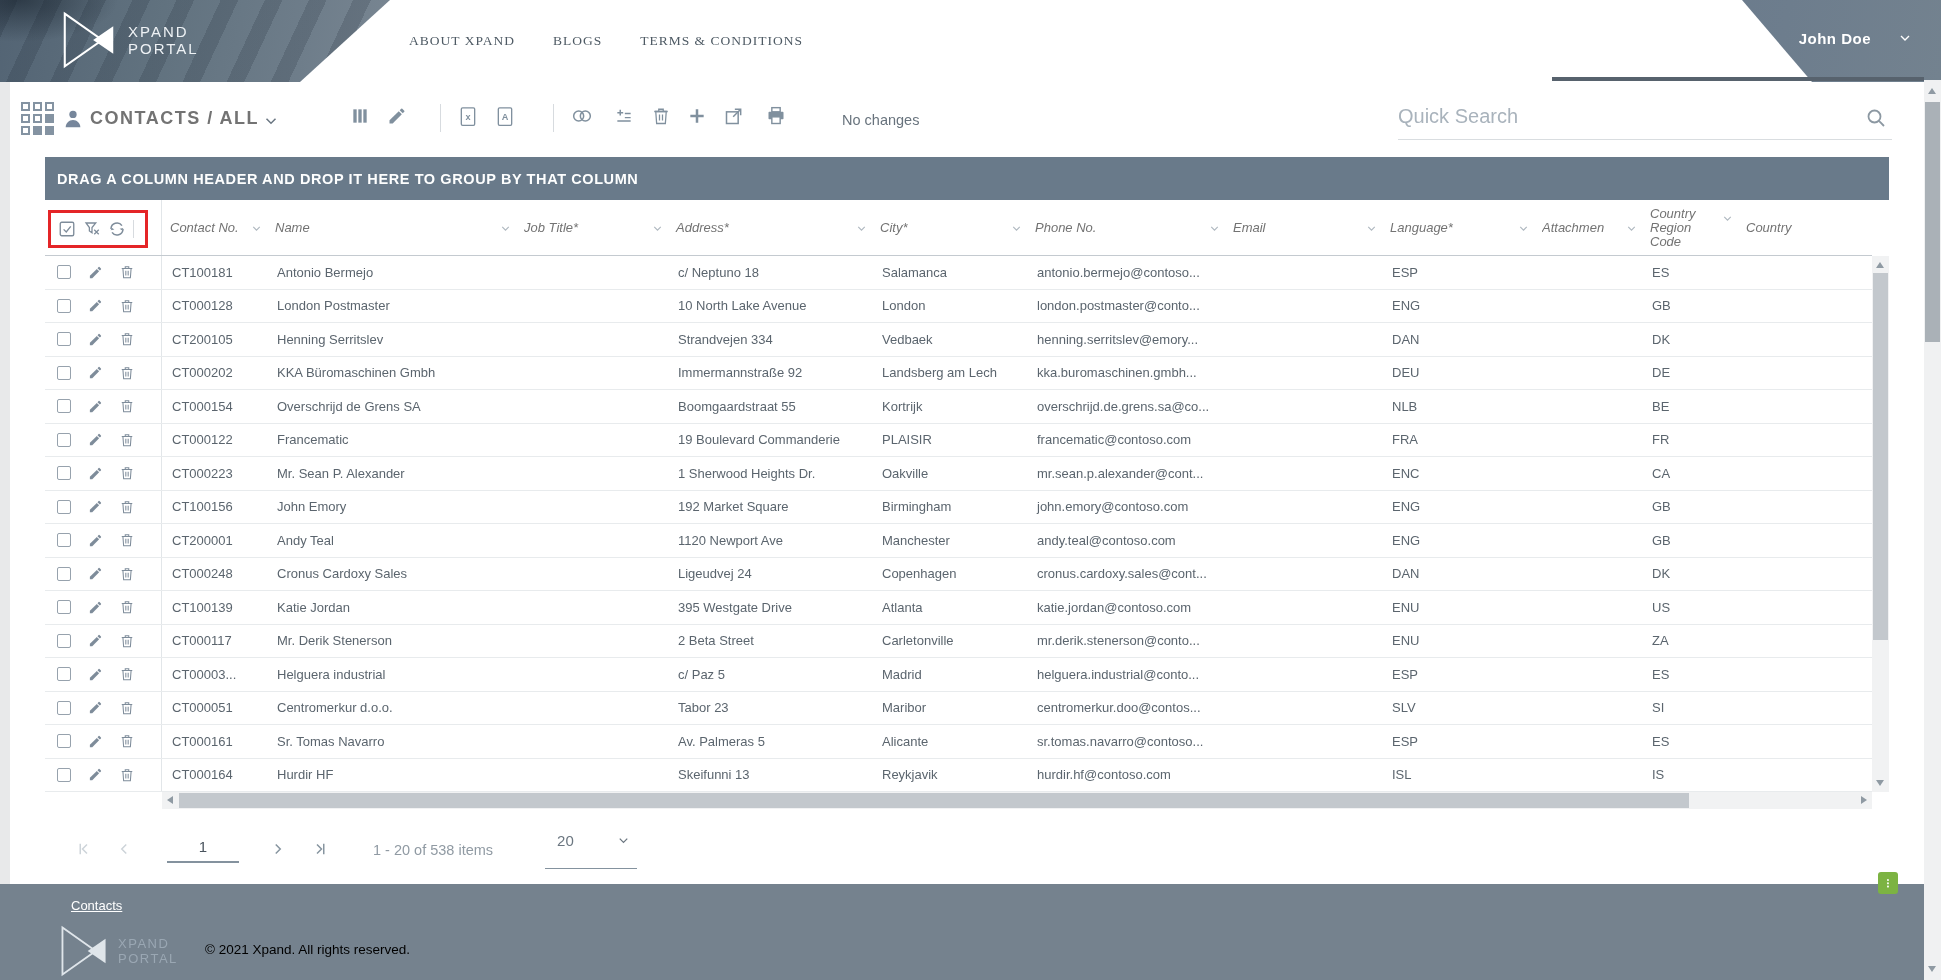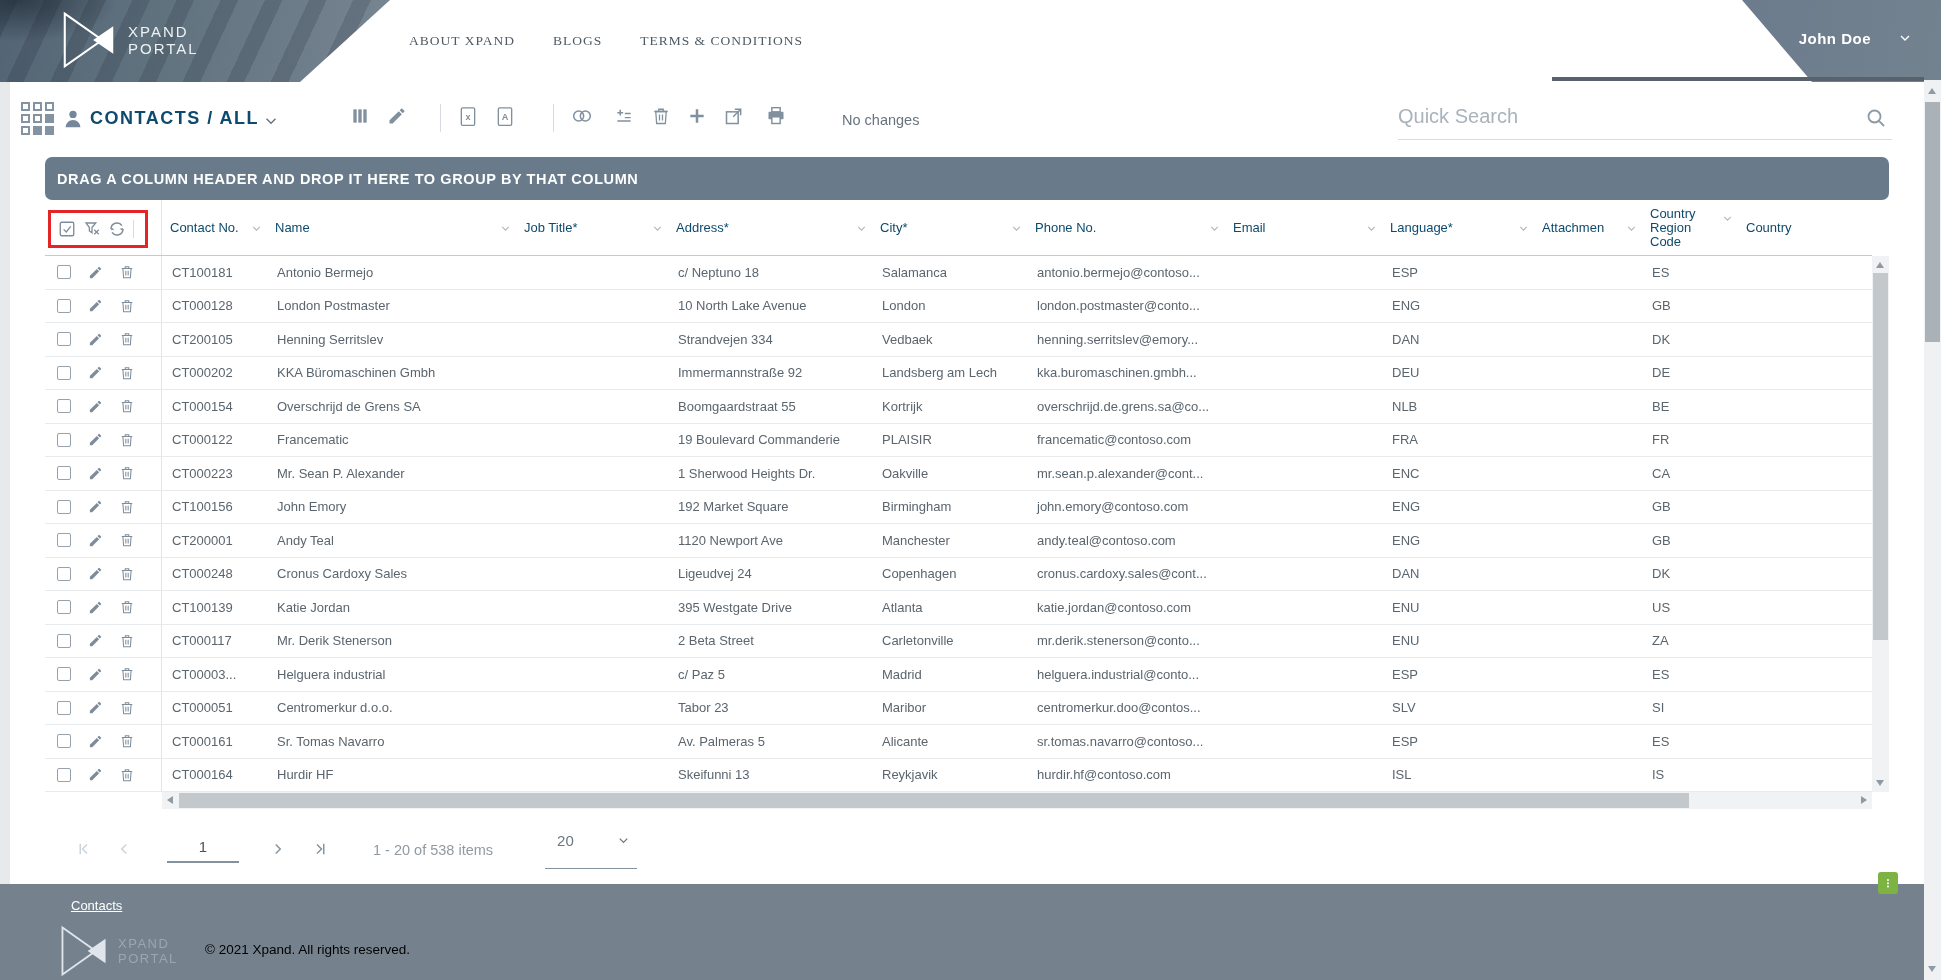--- a/index.html
+++ b/index.html
@@ -29,40 +29,40 @@
   
   .panel { position:absolute; left:10px; top:80px; width:1916px; height:804px; background:#fff; }
 
   
   .toolbar { position:absolute; left:0; top:0; width:100%; height:70px; }
   .appgrid { position:absolute; left:11px; top:22px; width:34px; height:34px; display:grid;
     grid-template-columns:repeat(3,9px); grid-template-rows:repeat(3,9px); gap:3px; cursor:pointer; }
   .appgrid i { display:block; border:2px solid #8493a2; }
   .appgrid i.f { background:#8493a2; border-color:#8493a2; }
   .title-person { position:absolute; left:52px; top:28px; color:#76869b; }
-  .page-title { position:absolute; left:80px; top:28px; font-size:18px; font-weight:700; letter-spacing:1.5px; color:#0c4a6e; }
+  .page-title { position:absolute; left:80px; top:28px; font-size:18px; font-weight:700; letter-spacing:1.5px; color:#737373; }
   .title-chev { position:absolute; left:252px; top:32px; color:#6a7682; cursor:pointer; }
   .tbtn { position:absolute; top:26px; background:none; border:none; color:#80909e; cursor:pointer; padding:0; }
   .tb-sep { position:absolute; top:24px; width:1px; height:28px; background:#d7dbdf; }
   .status { position:absolute; left:832px; top:32px; font-size:14.5px; color:#68737d; }
   .search { position:absolute; left:1388px; top:16px; width:494px; height:44px; border-bottom:1px solid #d9dde0; }
   .search input { width:440px; height:40px; border:none; outline:none; font-size:20px; color:#55606a;
     font-family:"Liberation Sans",sans-serif; }
   .search input::placeholder { color:#a9b3bc; }
   .search svg { position:absolute; right:4px; top:10px; color:#8c98a2; cursor:pointer; }
 
   
   .grid { position:absolute; left:35px; top:77px; width:1844px; height:652px; }
   .group-bar { position:absolute; left:0; top:0; width:100%; height:43px; background:#697a8a; color:#fdfefe;
-    font-size:14.5px; font-weight:700; letter-spacing:.6px; display:flex; align-items:center; padding-left:12px; cursor:default;border-radius:7px; }
+    font-size:14.5px; font-weight:700; letter-spacing:.6px; display:flex; align-items:center; padding-left:12px; cursor:default; }
   .ghead { position:absolute; left:0; top:43px; width:1827px; height:56px; display:grid;
     grid-template-columns:117px 105px 249px 152px 204px 155px 198px 157px 152px 108px 96px 1fr;
     border-bottom:1px solid #c4cad0; }
   .gh-cell { position:relative; display:flex; align-items:center; padding:0 18px 0 8px;
-    font-size:13px; color:#0c4a6e; line-height:14px; cursor:pointer; }
+    font-size:13px; color:#737373; line-height:14px; cursor:pointer;font-style:italic; }
   .gh-cell .chev { position:absolute; right:4px; top:22px; color:#aeb7bf; }
   .gh-tools { position:relative; border-right:1px solid #e2e6e9; }
   .redbox { position:absolute; left:3px; top:10px; width:100px; height:38px; border:3px solid #e42527;
     display:flex; align-items:center; gap:7px; padding-left:7px; color:#7e8c9a; }
   .redbox .mini-sep { width:1px; height:18px; background:#d7dbdf; }
   .redbox svg { cursor:pointer; }
 
   .gbody { position:absolute; left:0; top:99px; width:1827px; height:536px; overflow:hidden; }
   .grow { display:grid; grid-template-columns:117px 105px 249px 152px 204px 155px 198px 157px 152px 108px 96px 1fr;
     height:33.5px; border-bottom:1px solid #e8ebed; cursor:pointer; }

